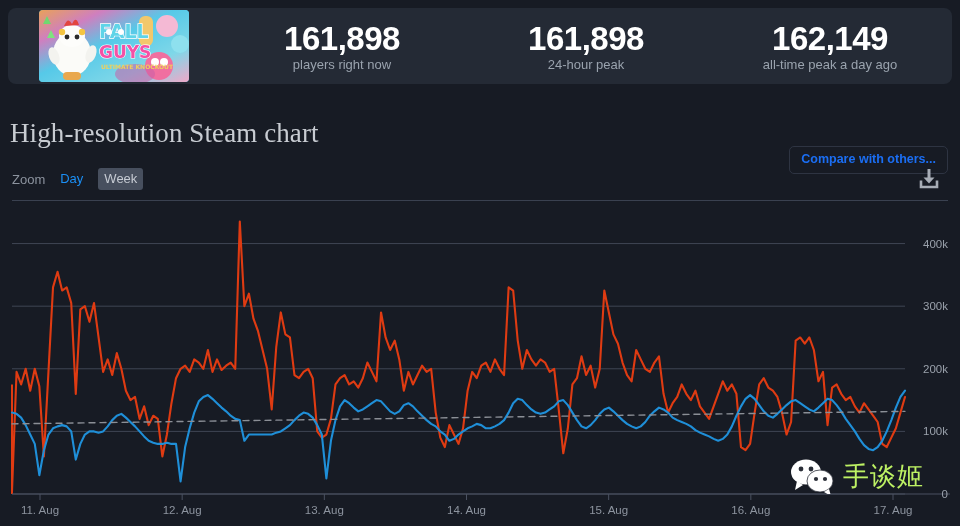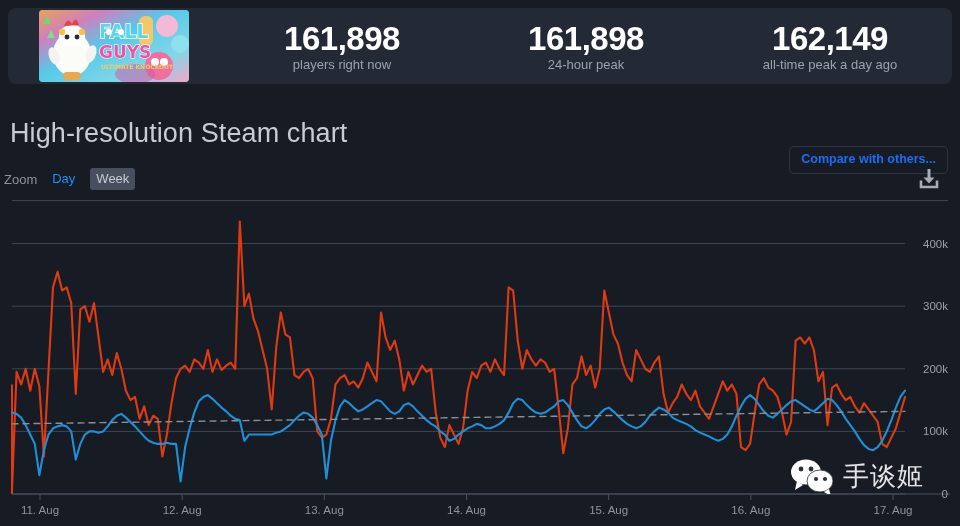--- a/index.html
+++ b/index.html
@@ -57,20 +57,21 @@
   }
 
   
   .title {
     position: absolute;
     left: 10px; top: 118px;
     font-size: 27px;
     font-weight: 300;
     color: #c8ccd2;
     letter-spacing: 0.1px;
+    font-family: Liberation Serif, serif;
   }
   .btn-row {
     position: absolute;
     right: 12px; top: 146px;
     display: flex;
     gap: 8px;
   }
   .lbtn {
     border: 1px solid #2e3442;
     border-radius: 5px;
@@ -81,21 +82,21 @@
     padding: 6px 11px 7px 11px;
     line-height: 1;
     cursor: pointer;
     font-family: "Liberation Sans", sans-serif;
     white-space: nowrap;
   }
 
   
   .zoom-row {
     position: absolute;
-    left: 4px; top: 168px;
+    left: 12px; top: 168px;
     display: flex;
     align-items: center;
     gap: 9px;
   }
   .zoom-label {
     font-size: 13px;
     color: #8c939e;
   }
   .zoom-opt {
     font-size: 13px;
@@ -144,21 +145,21 @@
   .watermark {
     position: absolute;
     right: 36px; bottom: 32px;
     display: flex;
     align-items: center;
     gap: 8px;
     pointer-events: none;
   }
   .wm-text {
     font-size: 26px;
-    color: #e5e5e5;
+    color: #bef264;
     font-family: "DejaVu Sans", sans-serif;
     letter-spacing: 1px;
   }
 </style>
 </head>
 <body>
 
 <div id="page">
 
   <div class="stats-card">

